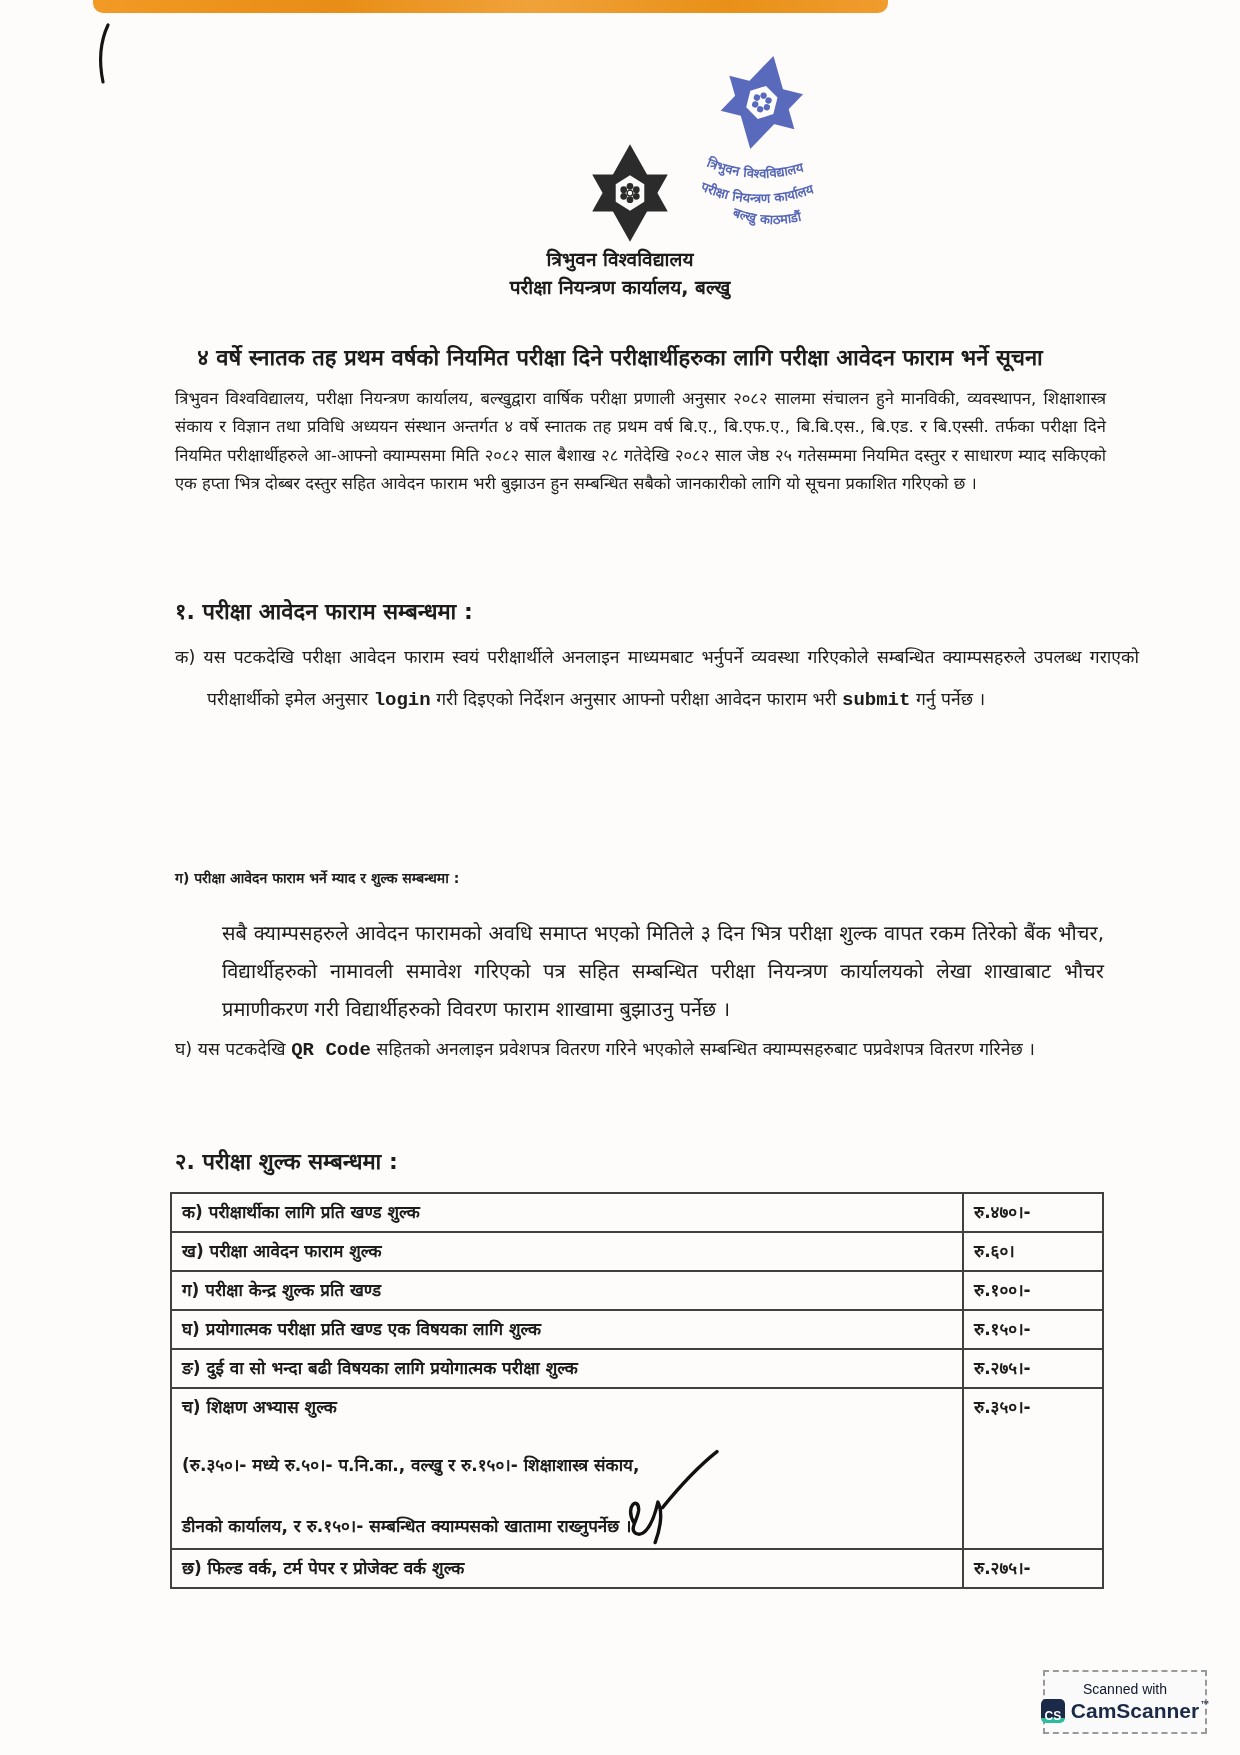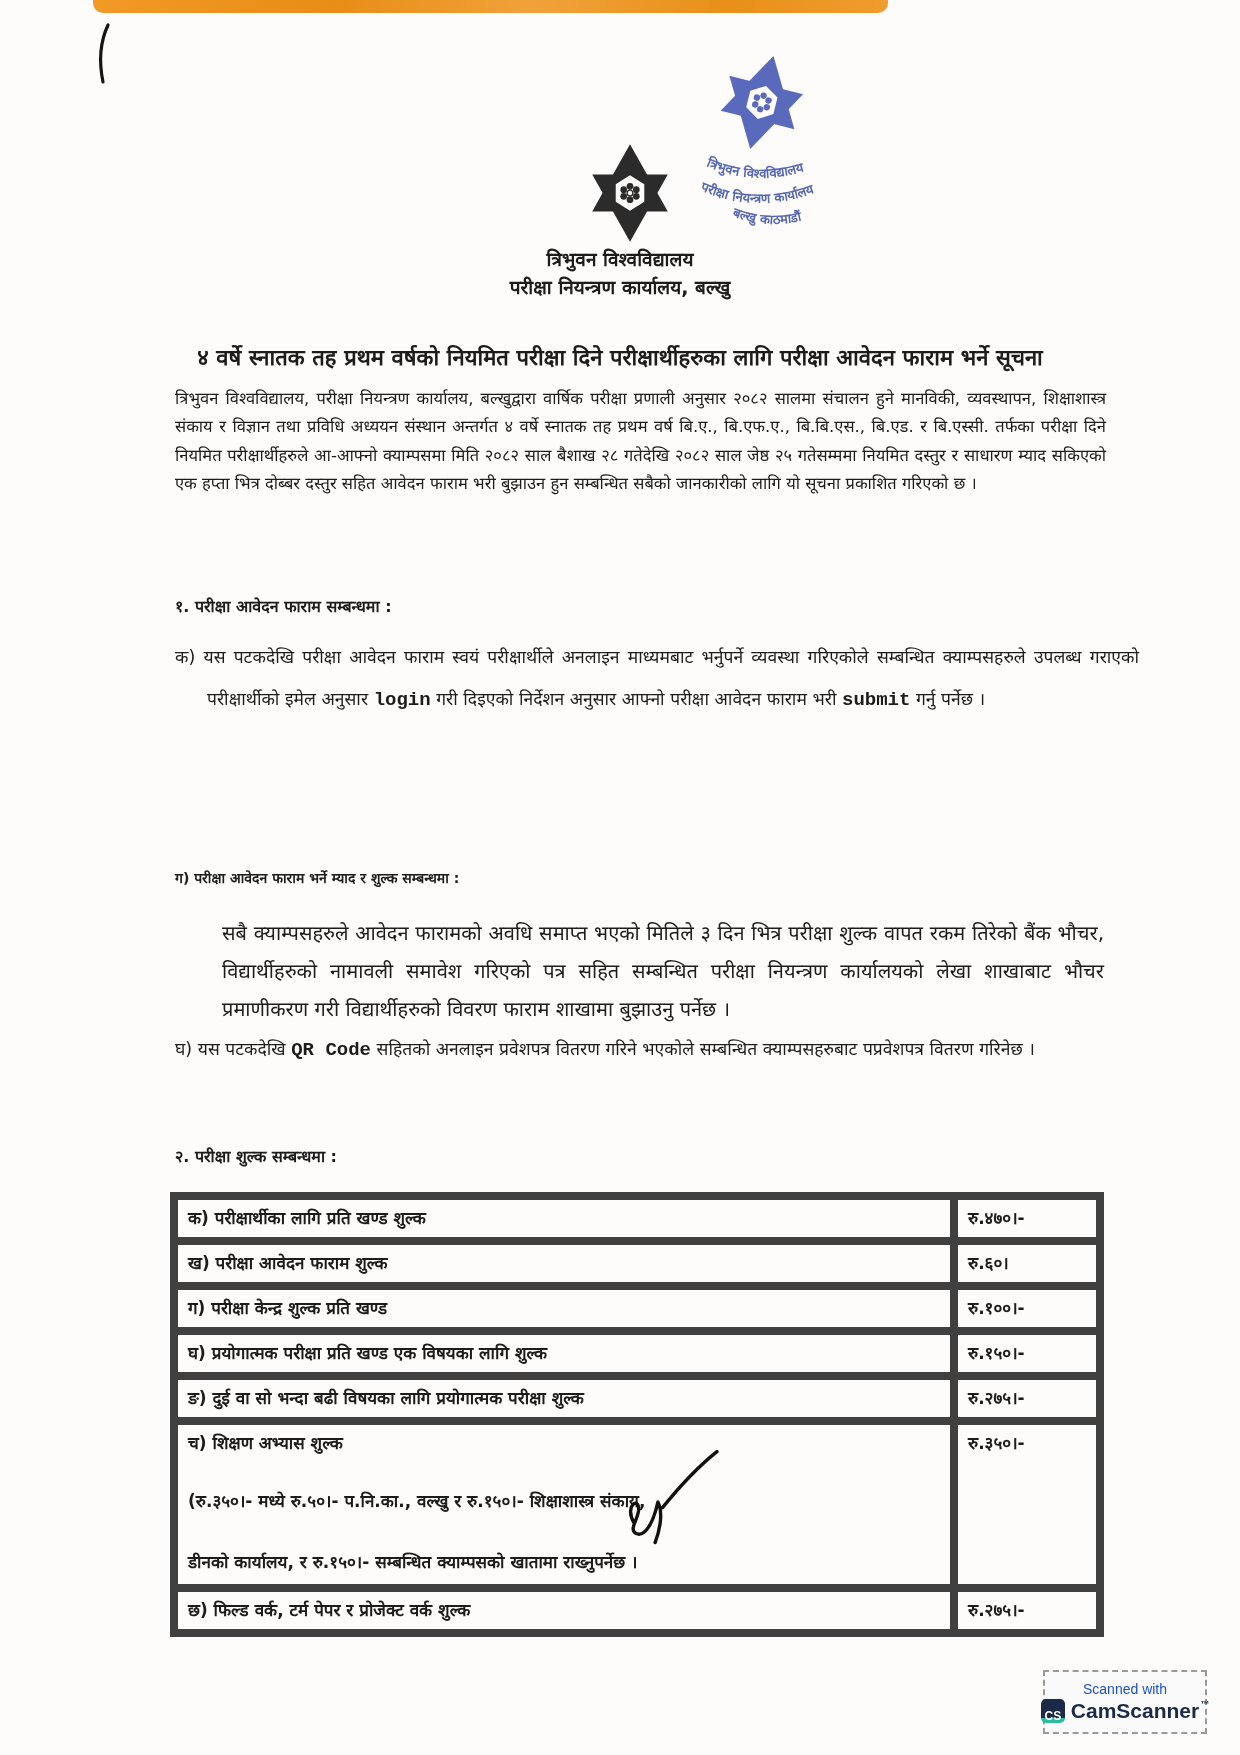--- a/index.html
+++ b/index.html
@@ -22,53 +22,53 @@
   .org{top:246px; font-size:19px;}
   .ofc{top:274px; font-size:19px;}
   .title{
     position:absolute; left:110px; top:341px; width:1020px; text-align:center;
     font-size:22px; font-weight:bold;
   }
   .intro{
     position:absolute; left:175px; top:368px; width:931px;
     font-size:16.5px; line-height:28.5px; text-align:justify; font-weight:500;
   }
-  .sec-h{position:absolute; left:175px; font-size:16px; font-weight:bold;}
+  .sec-h{position:absolute; left:175px; font-size:22px; font-weight:bold;}
   .sec1{top:595px;}
   .sec2{top:1145px;}
   .item{
     position:absolute; left:175px; width:932px; font-size:17.5px; line-height:42px;
     text-align:justify; padding-left:32px; text-indent:-32px; font-weight:500;
   }
   .item-ka{top:636px;}
   .item-kha{top:784px;}
   .item-ga-h{position:absolute; left:175px; top:868px; font-size:14px; font-weight:bold;}
   .item-ga-body{
     position:absolute; left:222px; top:914px; width:882px; font-size:20px;
     line-height:38px; text-align:justify; font-weight:500;
   }
   .item-gha{top:1028px;}
   .en{font-family:Liberation Mono, monospace; font-weight:bold; font-size:19px;}
   .fee-table{
     position:absolute; left:170px; top:1192px; width:934px;
     border-collapse:collapse; font-size:17px; font-weight:600;
   }
   .fee-table td{
-    border:8px solid #404040; padding:5px 10px; vertical-align:top; line-height:27px;
+    border:2px solid #404040; padding:5px 10px; vertical-align:top; line-height:27px;
   }
   .fee-table td.amt{width:118px;}
   .fee-table .sub{font-weight:700; line-height:33px;margin-top:28px;}
   .signature{position:absolute; left:618px; top:1452px; transform:rotate(-6deg);}
   .cs-badge{
     position:absolute; left:1043px; top:1670px; width:164px; height:64px;
     background:#fafafa; border:2px dashed #9a9a9a; box-sizing:border-box;
     display:flex; flex-direction:column; align-items:center; justify-content:center; gap:2px;
     font-family:"Liberation Sans", sans-serif;
   }
-  .cs-top{color:#1d4ed8; font-size:14px;}
+  .cs-top{color:#0f172a; font-size:14px;}
   .cs-bottom{display:flex; align-items:center; gap:6px;}
   .cs-icon{
     width:24px; height:24px; border-radius:5px; color:#fff; font-weight:bold; font-size:12px;
     background:linear-gradient(#1b2a49 0 78%, #2cbd9e 78% 100%);
     display:flex; align-items:flex-start; justify-content:center; padding-top:10px; box-sizing:border-box;
   }
   .cs-name{color:#1b2a49; font-weight:bold; font-size:21px;}
   .cs-tm{color:#1b2a49; font-size:9px; vertical-align:top; margin-left:1px;}
   .stamp-text{fill:#4053b0; font-size:13px; font-weight:bold;}
 </style>

